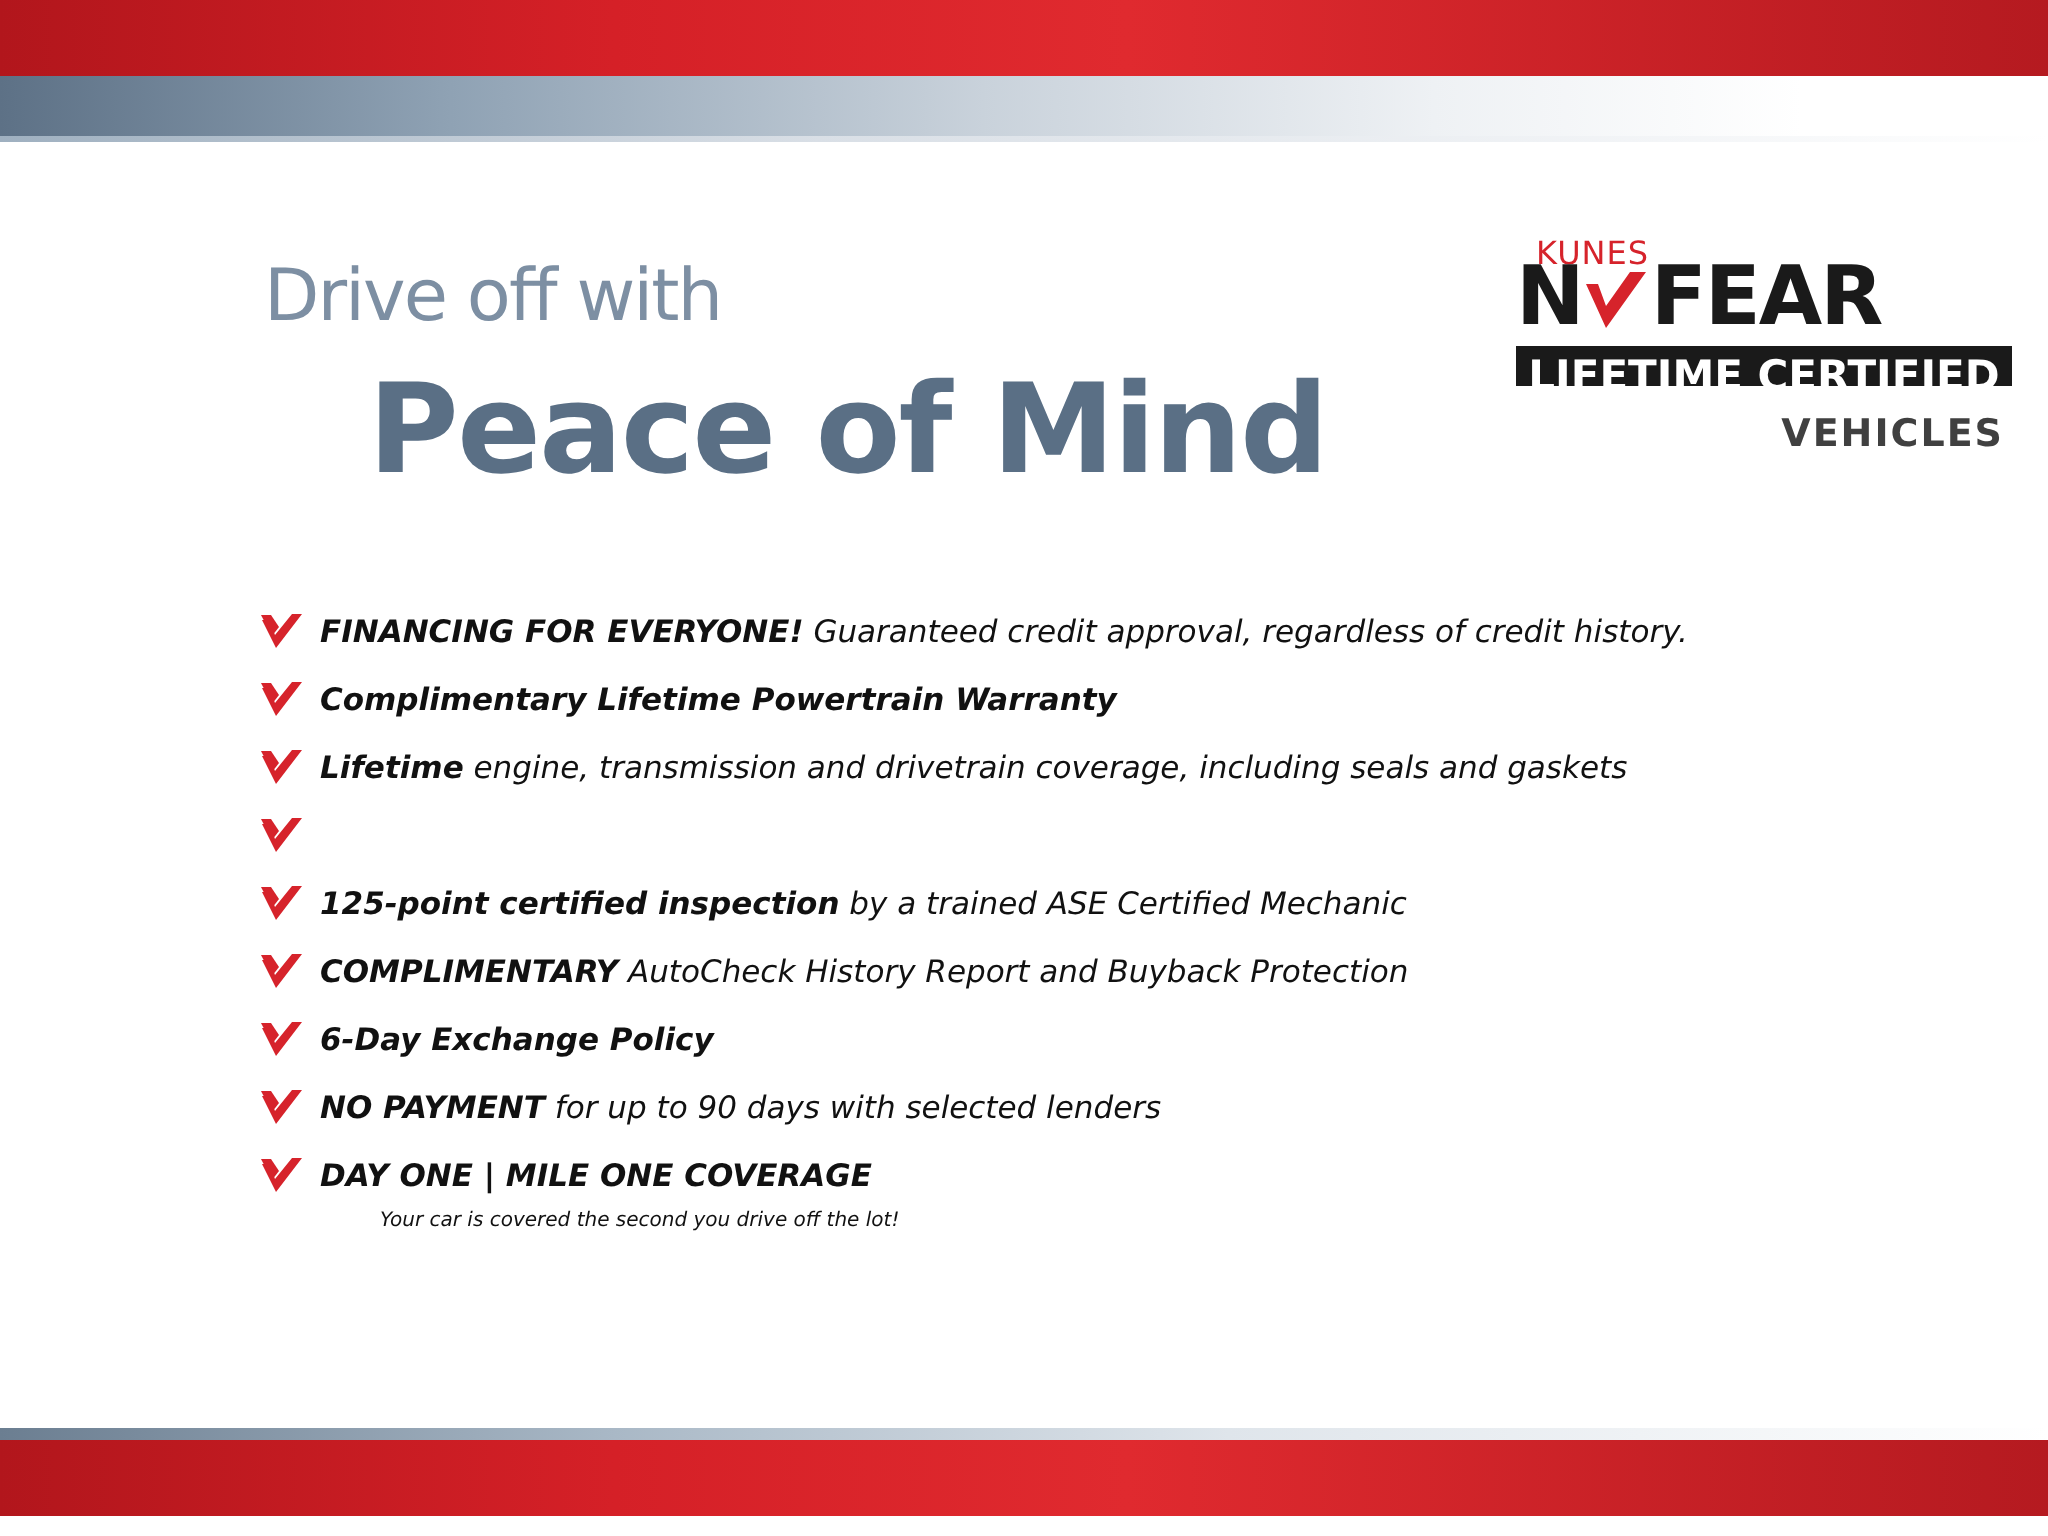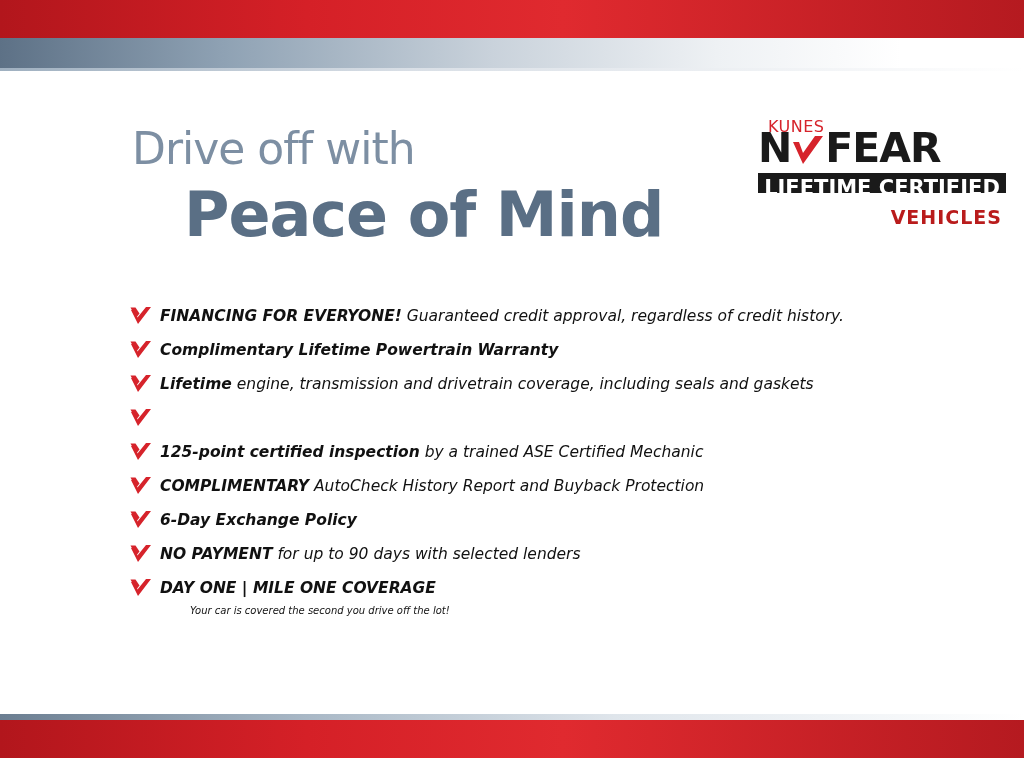--- a/index.html
+++ b/index.html
@@ -69,21 +69,21 @@
 
   
   .headline {
     position: absolute;
     left: 132px;
     top: 120px;
     width: 600px;
   }
   .headline-l1 {
     font-family: "DejaVu Sans", sans-serif;
-    font-size: 44px;
+    font-size: 36px;
     font-weight: 400;
     color: #7d8fa3;
     letter-spacing: -1px;
     line-height: 58px;
     white-space: nowrap;
   }
   .headline-l2 {
     font-family: "DejaVu Sans", sans-serif;
     font-size: 62px;
     font-weight: bold;
@@ -152,21 +152,21 @@
     text-align: center;
     letter-spacing: 0px;
   }
   .logo-vehicles {
     position: absolute;
     right: 4px;
     top: 101px;
     font-family: "DejaVu Sans", sans-serif;
     font-weight: bold;
     font-size: 19px;
-    color: #b91c1c;
+    color: #404040;
     letter-spacing: 1px;
   }
 
   
   .bullets {
     position: absolute;
     left: 130px;
     top: 305px;
     width: 820px;
   }

